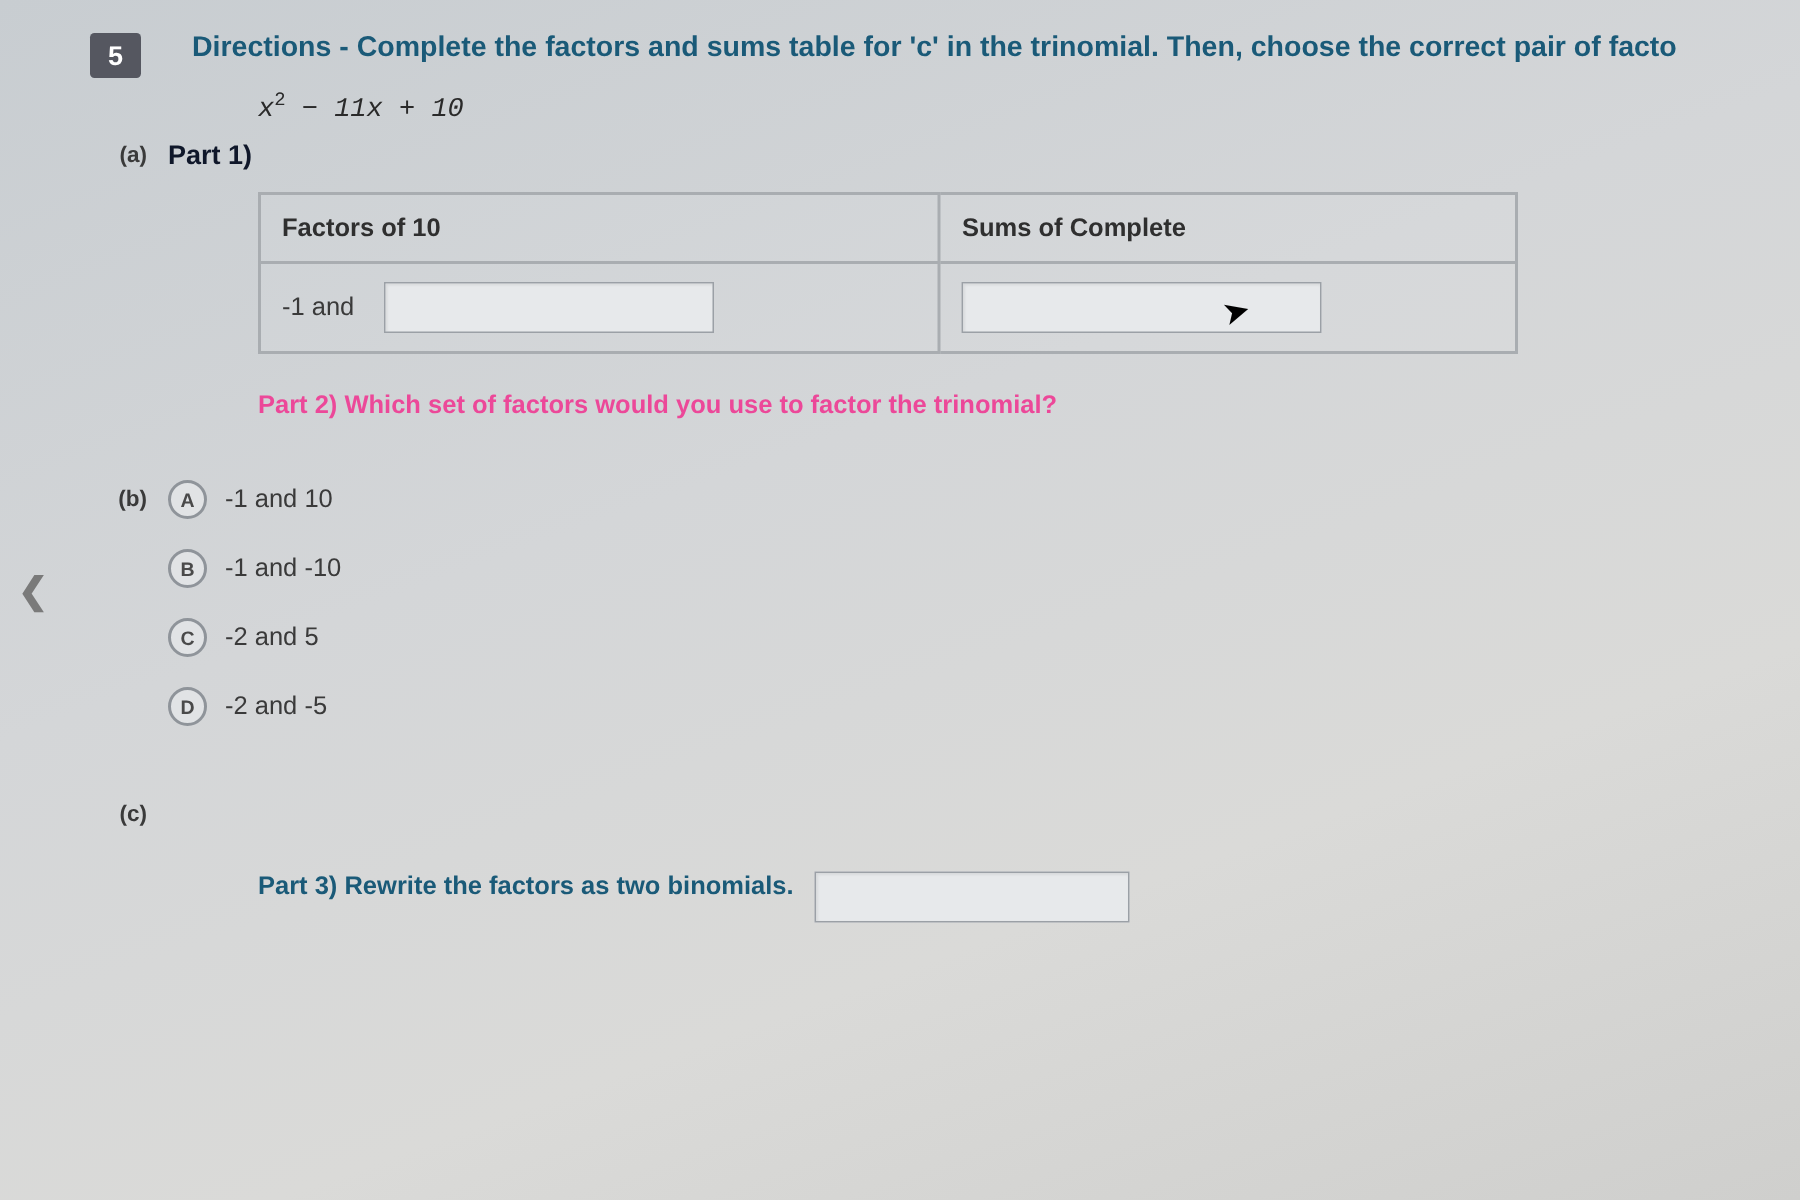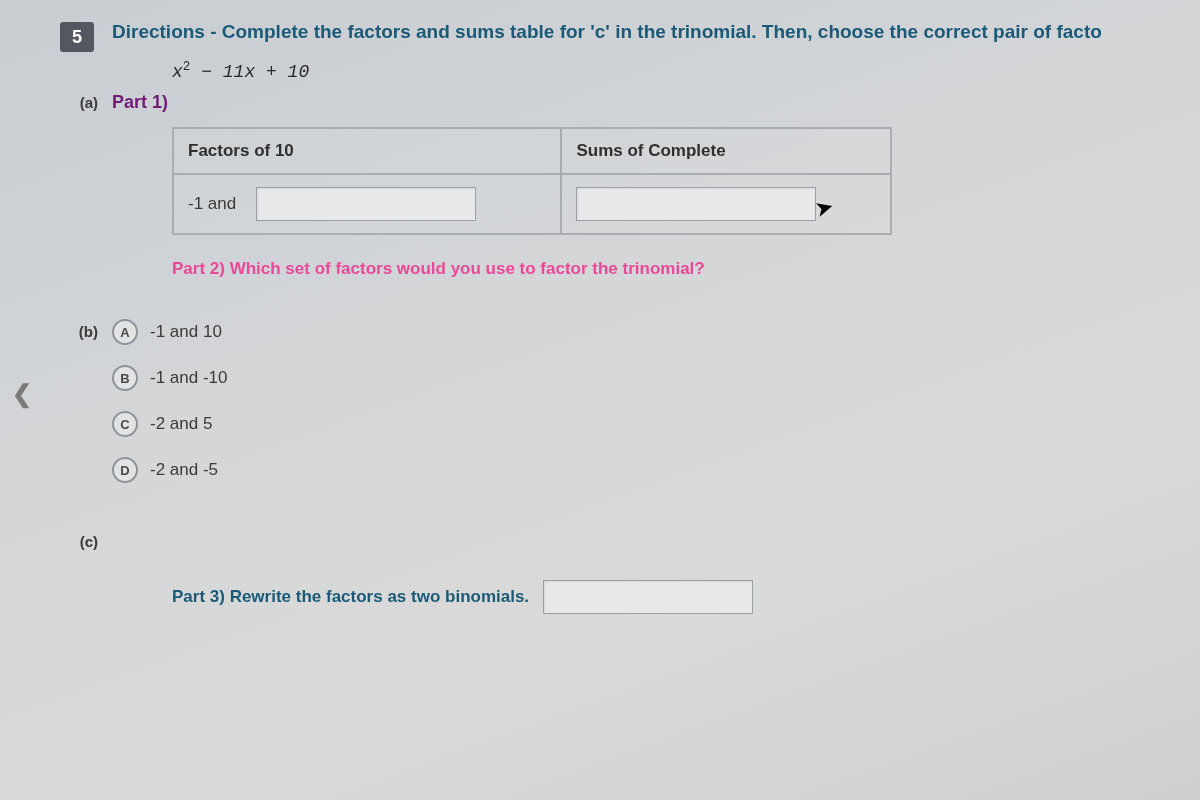--- a/index.html
+++ b/index.html
@@ -43,20 +43,21 @@
     justify-content: center;
     border-radius: 3px;
     margin-top: 2px;
     flex-shrink: 0;
   }
   .directions {
     font-weight: bold;
     color: #1a5a78;
     font-size: 19px;
     line-height: 1.3;
+    margin-left: 16px;
   }
   .trinomial {
     font-family: Liberation Mono, monospace;
     font-style: italic;
     color: #2a2a2a;
     font-size: 18px;
     margin: 8px 0 0 112px;
   }
   .trinomial sup { font-size: 0.7em; vertical-align: super; font-style: normal;}
   .part-label-row {
@@ -69,29 +70,29 @@
     font-weight: bold;
     font-size: 15px;
     color: #3a3a3a;
     width: 38px;
     text-align: right;
     flex-shrink: 0;
   }
   .part1-label {
     font-weight: bold;
     font-size: 18px;
-    color: #701a75;
+    color: #0f172a;
   }
   .content-indent {
     margin-left: 112px;
   }
   table.factor-table {
     border-collapse: collapse;
     margin-top: 14px;
-    width: 720px;
+    width: 840px;
   }
   table.factor-table th, table.factor-table td {
     border: 2px solid #a9adb1;
     padding: 12px 14px;
     text-align: left;
     vertical-align: middle;
     background: rgba(255,255,255,0.05);
   }
   table.factor-table th {
     font-weight: bold;
@@ -146,21 +147,21 @@
     background: #e1e3e5;
     flex-shrink: 0;
   }
   .choice-text {
     font-size: 17px;
     color: #3a3a3a;
     text-align: center;
   }
   .part3-row {
     display: flex;
-    align-items: center;
+    align-items: flex-start;
     gap: 14px;
     margin-top: 30px;
   }
   .part3-text {
     font-weight: bold;
     font-size: 17px;
     color: #1a5a78;
   }
   .cursor-arrow {
     position: absolute;

